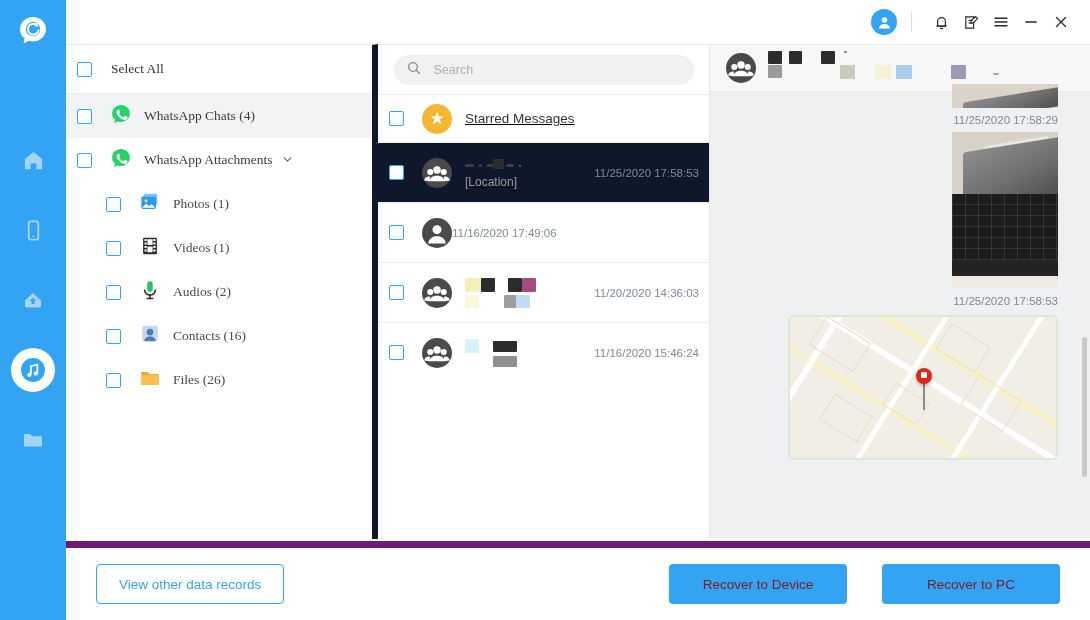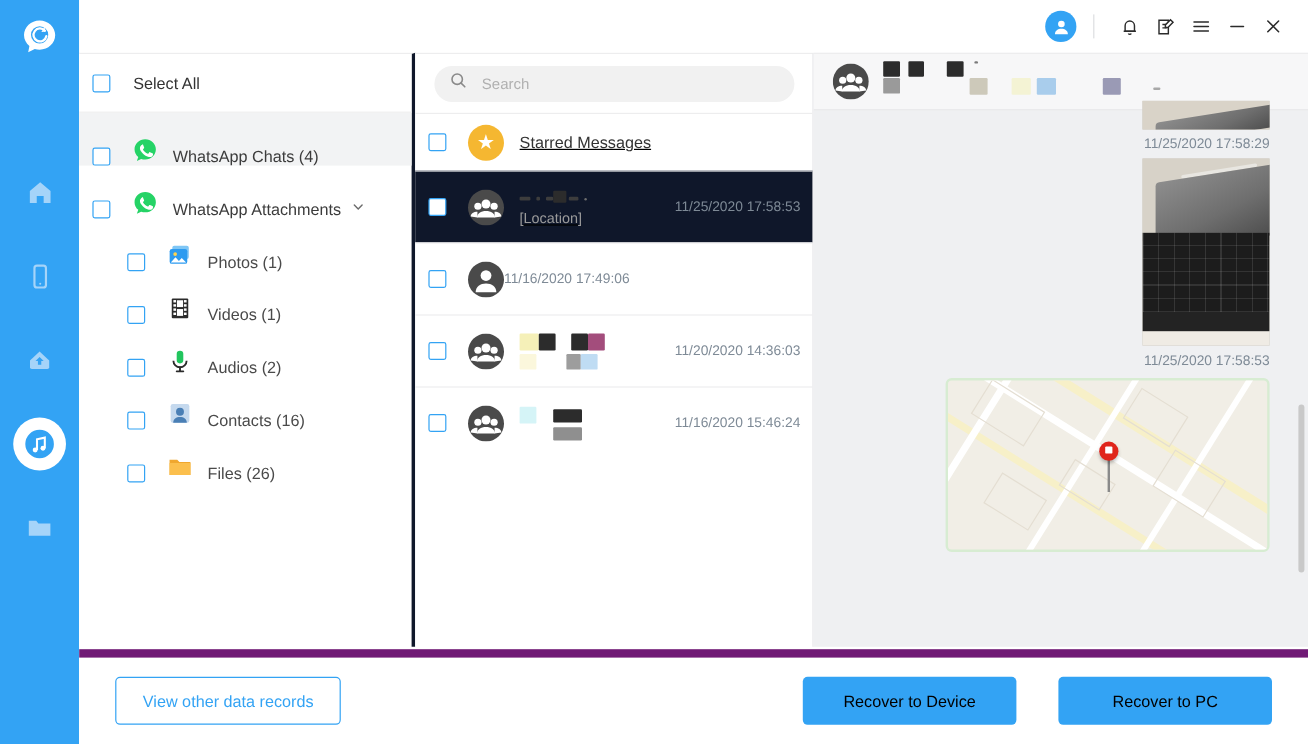--- a/index.html
+++ b/index.html
@@ -50,36 +50,37 @@
 
   
   .content {
     position: absolute; left: 66px; top: 44px; right: 0; bottom: 0;
     background: #ffffff;
   }
   .panes { position: absolute; left: 0; top: 0; right: 0; height: 495px; display: flex; }
 
   
   .pane-tree {
-    width: 280px; height: 495px; background: #ffffff;
-    border-right: 3px solid #0f172a;
+    width: 312px; height: 495px; background: #ffffff;
+    border-right: 6px solid #0f172a;
     border-top: 1px solid #ededee;
+    font-family: Liberation Serif, serif;
   }
   .tree-head {
     height: 49px; display: flex; align-items: center; padding-left: 11px;
     border-bottom: 1px solid #ededee; background: #ffffff;
   }
   .cb {
     width: 15px; height: 15px; border: 1px solid #33a3f4; border-radius: 2px;
     background: #ffffff; flex: none;
   }
   .tree-head .label { margin-left: 19px; font-size: 13.5px; color: #333; }
 
   .tree-row {
-    display: flex; align-items: flex-end; height: 44px; padding-left: 11px;
+    display: flex; align-items: center; height: 44px; padding-left: 11px;
   }
   .tree-row.sel { background: #f2f3f4; }
   .tree-row.indent { padding-left: 40px; }
   .tree-row .ico { margin-left: 18px; width: 22px; height: 22px; display:flex; align-items:center; justify-content:center; flex:none;}
   .tree-row .txt { margin-left: 12px; font-size: 13.5px; color: #3c3c3c; }
   .tree-row.indent .txt { color: #4a4a4a; }
   .chev { margin-left: 8px; color:#6b6b6b; font-size: 11px; }
 
   
   .pane-list {
@@ -173,21 +174,21 @@
     display: flex; align-items: center; padding: 0 30px;
   }
   .btn-outline {
     height: 40px; padding: 0 22px; border: 1px solid #33a3f4; border-radius: 4px;
     background: #fff; color: #33a3f4; font-size: 13.5px;
     display: flex; align-items: center; justify-content: center;
   }
   .spacer { flex: 1; }
   .btn-primary {
     height: 40px; width: 178px; border-radius: 4px; background: #33a3f4;
-    color: #000000; font-size: 13.5px;
+    color: #7f1d1d; font-size: 13.5px;
     display: flex; align-items: center; justify-content: center;
   }
   .btn-primary + .btn-primary { margin-left: 35px; }
 </style>
 </head>
 <body>
 
 <div id="app">
 
   <div class="rail">

